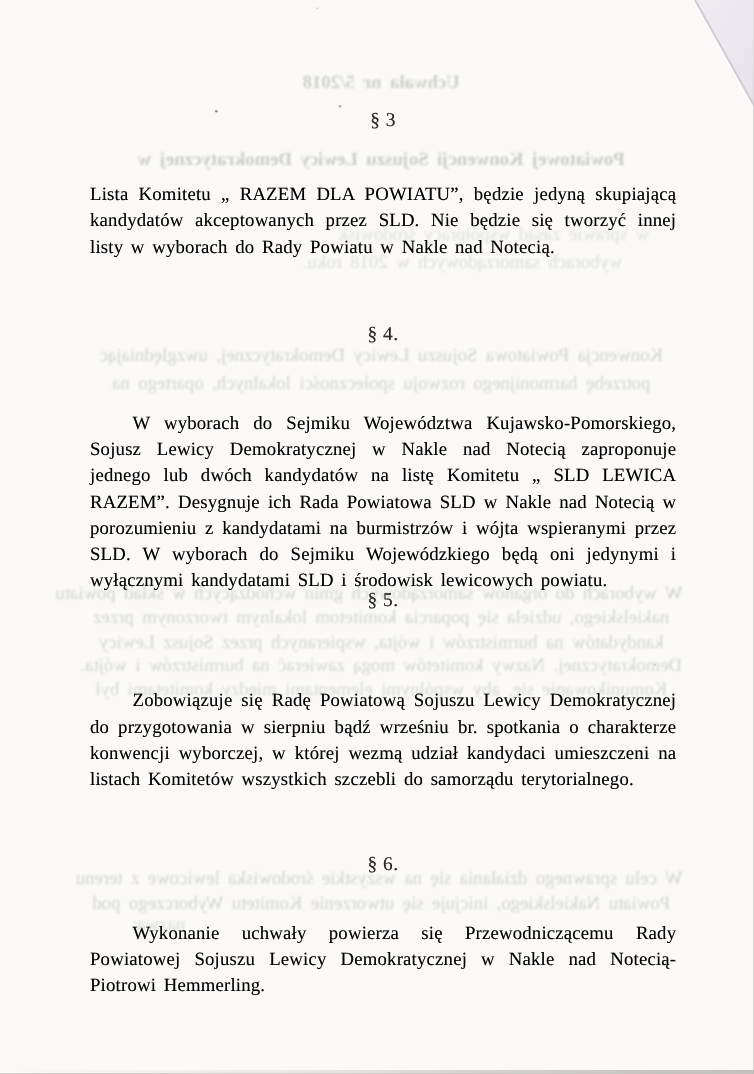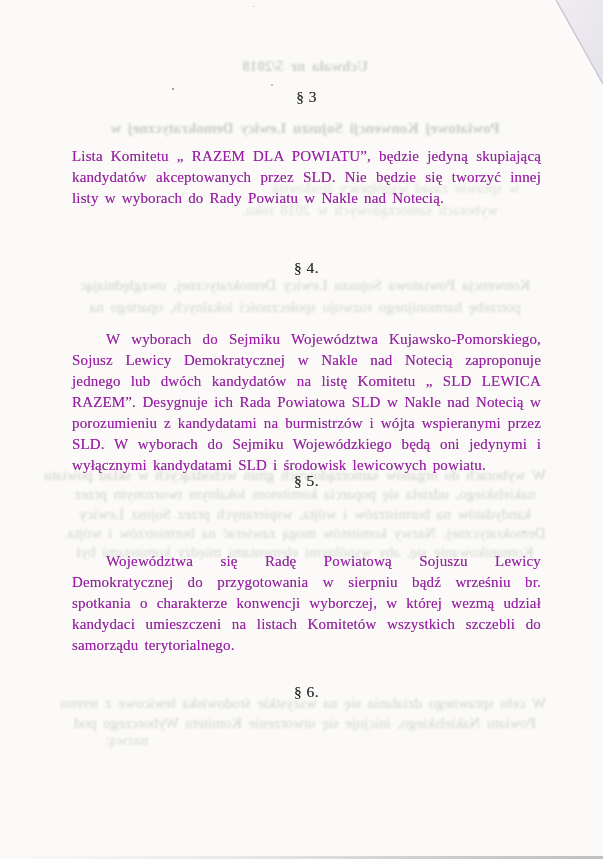--- a/index.html
+++ b/index.html
@@ -24,21 +24,21 @@
     text-shadow: 0 0 0.5px rgba(40,40,40,.55);
   }
   .para {
     position: absolute;
     left: 72px;
     width: 469px;
     margin: 0;
     text-align: justify;
     font-size: 15px;
     line-height: 21px;
-    color: #a21caf;
+    color: #000000;
     word-spacing: 2.2px;
     letter-spacing: 0.15px;
     text-shadow: 0 0 0.5px rgba(40,40,40,.5);
   }
   .indent { text-indent: 34px; }
 
   .h3 { top: 88px; }
   .p3 { top: 146px; }
   .h4 { top: 259px; }
   .p4 { top: 329px; }
@@ -130,23 +130,24 @@
   <div class="ghost g-f1">Powiatu Nakielskiego, inicjuje się utworzenie Komitetu Wyborczego pod</div>
   <div class="ghost g-f2">nazwą:</div>
 
   <div class="heading h3">§ 3</div>
   <p class="para p3">Lista Komitetu „ RAZEM DLA POWIATU”, będzie jedyną skupiającą kandydatów akceptowanych przez SLD. Nie będzie się tworzyć innej listy w wyborach do Rady Powiatu w Nakle nad Notecią.</p>
 
   <div class="heading h4">§ 4.</div>
   <p class="para p4 indent">W wyborach do Sejmiku Województwa Kujawsko-Pomorskiego, Sojusz Lewicy Demokratycznej w Nakle nad Notecią zaproponuje jednego lub dwóch kandydatów na listę Komitetu „ SLD LEWICA RAZEM”. Desygnuje ich Rada Powiatowa SLD w Nakle nad Notecią w porozumieniu z kandydatami na burmistrzów i wójta wspieranymi przez SLD. W wyborach do Sejmiku Wojewódzkiego będą oni jedynymi i wyłącznymi kandydatami SLD i środowisk lewicowych powiatu.</p>
 
   <div class="heading h5">§ 5.</div>
-  <p class="para p5 indent">Województwa się Radę Powiatową Sojuszu Lewicy Demokratycznej do przygotowania w sierpniu bądź wrześniu br. spotkania o charakterze konwencji wyborczej, w której wezmą udział kandydaci umieszczeni na listach Komitetów wszystkich szczebli do samorządu terytorialnego.</p>
+  <p class="para p5 indent">Zobowiązuje się Radę Powiatową Sojuszu Lewicy Demokratycznej do przygotowania w sierpniu bądź wrześniu br. spotkania o charakterze konwencji wyborczej, w której wezmą udział kandydaci umieszczeni na listach Komitetów wszystkich szczebli do samorządu terytorialnego.</p>
 
   <div class="heading h6">§ 6.</div>
+  <p class="para p6 indent">Wykonanie uchwały powierza się Przewodniczącemu Rady Powiatowej Sojuszu Lewicy Demokratycznej w Nakle nad Notecią- Piotrowi Hemmerling.</p>
 
   <div class="corner">
     <svg width="62" height="90" viewBox="0 0 62 90" xmlns="http://www.w3.org/2000/svg">
       <defs>
         <linearGradient id="cornerGrad" x1="0" y1="0" x2="1" y2="1">
           <stop offset="0" stop-color="#efecf2"></stop>
           <stop offset="1" stop-color="#e6e3ea"></stop>
         </linearGradient>
       </defs>
       <polygon points="15,0 62,0 62,84" fill="url(#cornerGrad)"></polygon>

